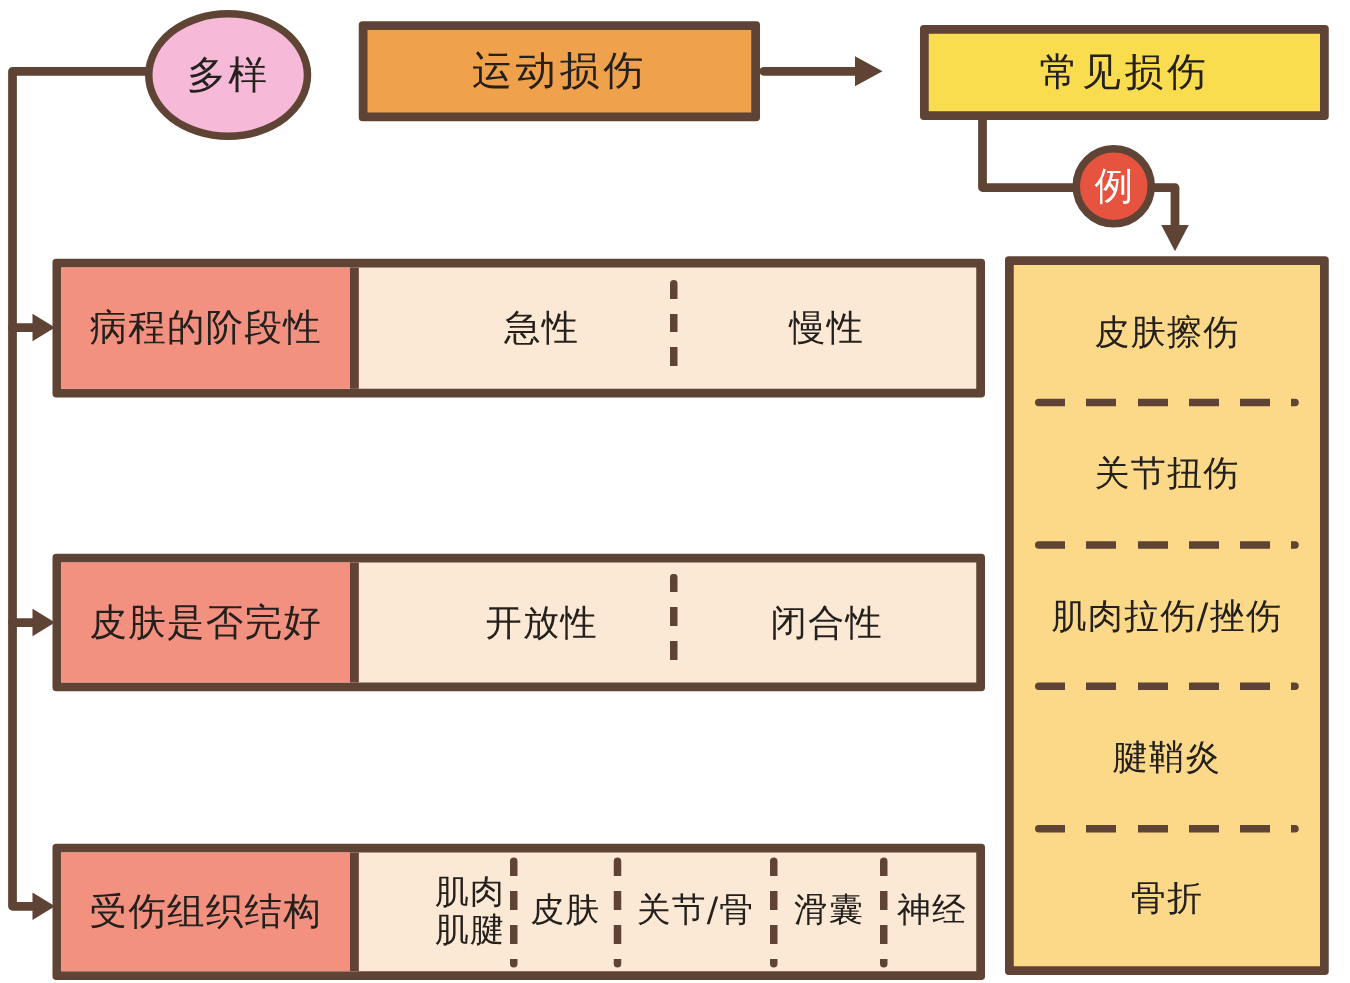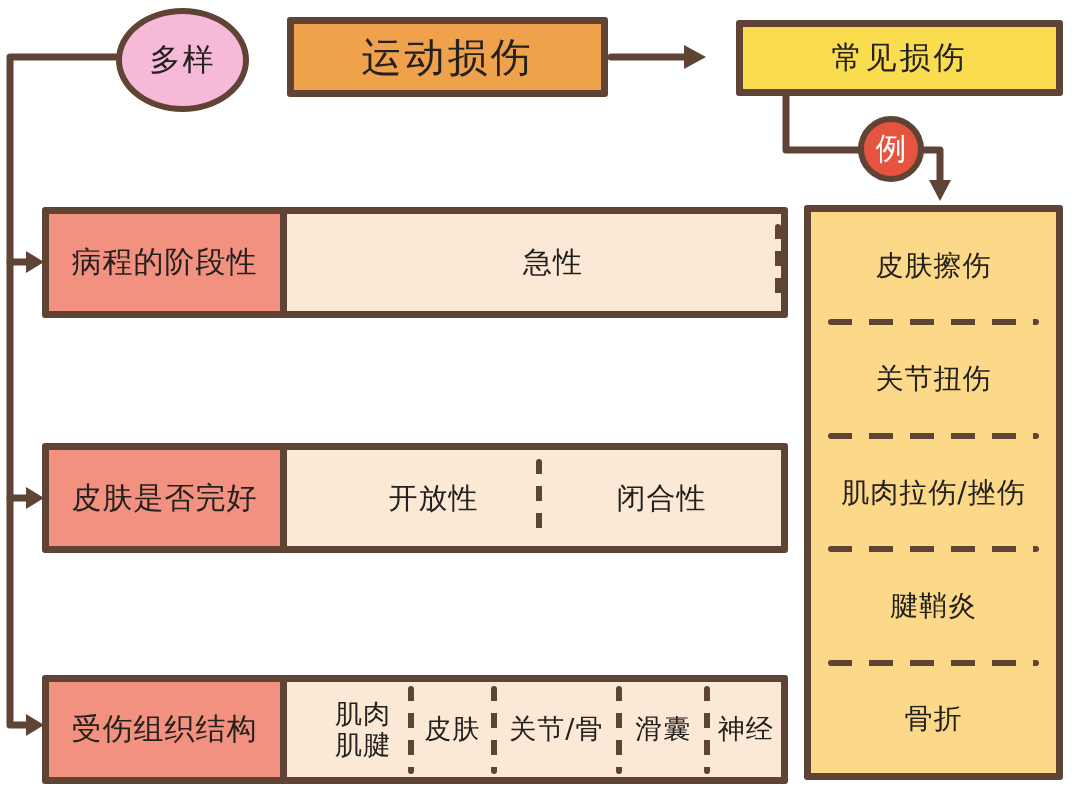--- a/index.html
+++ b/index.html
@@ -18,21 +18,21 @@
 
   .node{position:absolute;display:flex;align-items:center;justify-content:center;box-sizing:border-box;}
 
   .circle-variety{
     left:116px;top:8px;width:133px;height:104px;border-radius:50%;
     background:#f6b9d8;border:6px solid var(--brown);font-size:31px;letter-spacing:2px;
   }
   .box-orange{
     left:287px;top:17px;width:321px;height:80px;
     background:#f0a14b;border:7px solid var(--brown);border-radius:3px;
-    font-size:40px;letter-spacing:3px;
+    font-size:32px;letter-spacing:3px;
   }
   .box-yellow{
     left:736px;top:20px;width:327px;height:76px;
     background:#fadd4f;border:7px solid var(--brown);border-radius:3px;
     font-size:31px;letter-spacing:3px;
   }
   .badge-example{
     left:858px;top:116px;width:66px;height:66px;border-radius:50%;
     background:#e6543f;border:6px solid var(--brown);
     color:#ffffff;font-size:31px;z-index:3;
@@ -46,21 +46,21 @@
   .crow-2{top:443px;height:110px;}
   .crow-3{top:675px;height:109px;}
   .crow-label{
     flex:0 0 231px;background:#f39181;border-right:7px solid var(--brown);
     display:flex;align-items:center;justify-content:center;
     font-size:30px;letter-spacing:1px;
   }
   .crow-options{flex:1;display:flex;align-items:stretch;}
   .opt-cell{
     display:flex;align-items:center;justify-content:center;
-    font-size:29px;letter-spacing:1px;text-align:left;line-height:1.12;padding:4px 4px;box-sizing:border-box;
+    font-size:29px;letter-spacing:1px;text-align:right;line-height:1.12;padding:4px 4px;box-sizing:border-box;
   }
   .crow-3 .opt-cell{font-size:27px;}
   .vdash{
     flex:0 0 6px;align-self:center;height:78px;border-radius:3px;
     background:repeating-linear-gradient(to bottom,var(--brown) 0 15px,transparent 15px 27px);
   }
   .crow-3 .vdash{height:88px;}
 
   .examples-col{
     position:absolute;left:804px;top:205px;width:259px;height:575px;
@@ -108,20 +108,21 @@
 
   <div class="node badge-example">
     <span>例</span>
   </div>
 
   <div class="crow crow-1">
     <div class="crow-label">病程的阶段性</div>
     <div class="crow-options">
       <div class="opt-cell" style="flex:46 0 0;">急性</div>
       <div class="vdash"></div>
+      <div class="opt-cell" style="flex:54 0 0;">慢性</div>
     </div>
   </div>
 
   <div class="crow crow-3">
     <div class="crow-label">受伤组织结构</div>
     <div class="crow-options">
       <div class="opt-cell" style="flex:88 0 0;">肌肉肌腱</div>
       <div class="vdash"></div>
       <div class="opt-cell" style="flex:88 0 0;">皮肤</div>
       <div class="vdash"></div>

